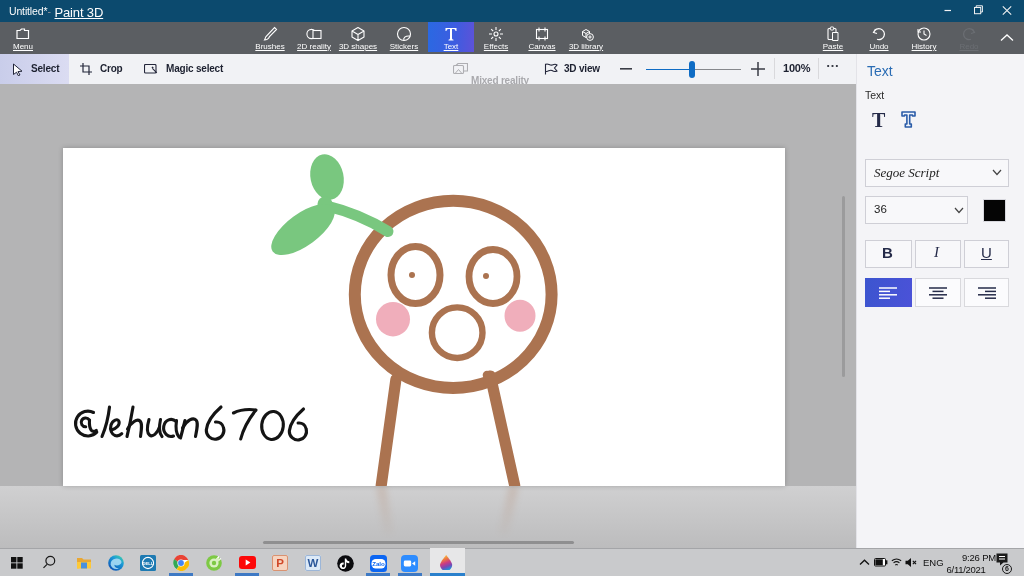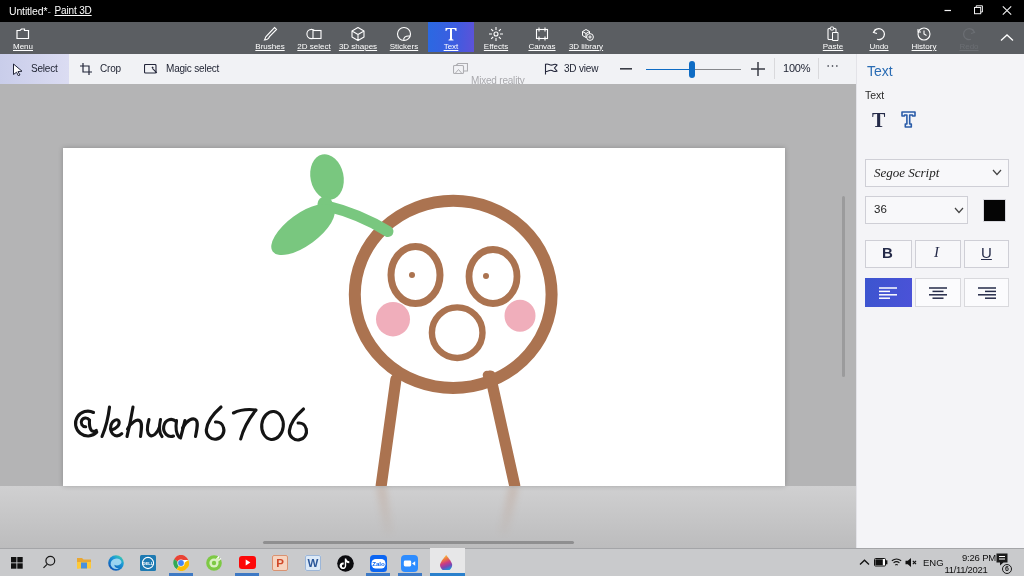--- a/index.html
+++ b/index.html
@@ -1,29 +1,29 @@
 <!DOCTYPE html>
 <html><head>
 <meta charset="utf-8">
 <style>
 html,body{margin:0;padding:0;}
 body{width:1024px;height:576px;position:relative;overflow:hidden;font-family:"Liberation Sans",sans-serif;background:#b4b4b5;}
 .abs{position:absolute;}
 
-#titlebar{left:0;top:0;width:1024px;height:22px;background:#000000;color:#fff;}
+#titlebar{left:0;top:0;width:1024px;height:22px;background:#0c4a6e;color:#fff;}
 #titlebar .t1{position:absolute;left:9px;top:5px;font-size:10.5px;letter-spacing:-0.15px;color:#fdfdfd;}
-#titlebar .t2{position:absolute;left:54.5px;top:5px;font-size:10px;letter-spacing:-0.15px;color:#fdfdfd;text-decoration:underline;}#titlebar .dash{position:absolute;left:47.5px;top:5px;font-size:10.5px;color:#94979b;}
+#titlebar .t2{position:absolute;left:54.5px;top:5px;font-size:13px;letter-spacing:-0.15px;color:#fdfdfd;text-decoration:underline;}#titlebar .dash{position:absolute;left:47.5px;top:5px;font-size:10.5px;color:#94979b;}
 
 #toolbar{left:0;top:22px;width:1024px;height:32px;background:#5b5e62;}
 .titem{position:absolute;top:0;height:33px;text-align:center;color:#fff;}
 .titem .lbl{position:absolute;left:0;right:0;top:19.5px;font-size:8px;color:#fff;white-space:nowrap;text-decoration:underline;}
 .titem svg{position:absolute;left:50%;top:4px;transform:translateX(-50%);}
 #texttab{background:linear-gradient(95deg,#2a69e2 0%,#3e5ce0 60%,#5e52d8 100%);top:0;height:30px;}
 
-#subbar{left:0;top:54px;width:856px;height:43px;background:#f1f2f5;border-bottom:1px solid #b91c1c;box-sizing:border-box;}
+#subbar{left:0;top:54px;width:856px;height:43px;background:#f1f2f5;border-bottom:1px solid #b91c1c;box-sizing:border-box;font-weight:bold;}
 .sitem{position:absolute;top:0;height:30px;font-size:10px;letter-spacing:-0.2px;color:#1d2130;}
 #selectbtn{left:0;width:69px;height:30px;background:linear-gradient(90deg,#c9cdea,#dbdcf2);}
 .sep{position:absolute;top:4px;height:21px;width:1px;background:#d9d9dc;}
 
 #canvasarea{left:0;top:84px;width:856px;height:464px;background:#b4b4b5;overflow:hidden;}
 #whitecanvas{position:absolute;left:63px;top:64px;width:722px;height:338px;background:#fff;box-shadow:0 0 5px rgba(0,0,0,0.22);}
 #reflect{position:absolute;left:0px;top:402px;width:856px;height:62px;background:linear-gradient(180deg,#d0d0d1,#bcbcbd);}
 #hscroll{position:absolute;left:263px;top:457px;width:311px;height:3px;background:#8f8f90;border-radius:2px;}
 #vscroll{position:absolute;left:842px;top:112px;width:3px;height:181px;background:#9b9b9c;border-radius:2px;}
 
@@ -61,21 +61,21 @@
     <svg width="16" height="16" viewBox="0 0 16 16">
         <path d="M12.5 1.5 l2 2 -7 7 c-0.5 2 -3 3.5 -5 3.5 0.8-1 0.6-2.2 1.5-3.5z" fill="none" stroke="#fff" stroke-width="1.1"></path>
       </svg>
     <div class="lbl">Brushes</div>
   </div>
   <div class="titem" style="left:288px;width:52px;">
     <svg width="17" height="16" viewBox="0 0 17 16">
         <circle cx="6" cy="8" r="4.6" fill="none" stroke="#fff" stroke-width="1.1"></circle>
         <rect x="7.5" y="4.5" width="8" height="8" fill="#5b5e62" stroke="#fff" stroke-width="1.1"></rect>
       </svg>
-    <div class="lbl">2D select</div>
+    <div class="lbl">2D reality</div>
   </div>
   <div class="titem" style="left:332px;width:52px;">
     <svg width="16" height="16" viewBox="0 0 16 16">
         <path d="M8 1.5 L14 5 V11 L8 14.5 L2 11 V5 Z M2 5 L8 8.5 L14 5 M8 8.5 V14.5" fill="none" stroke="#fff" stroke-width="1.1" stroke-linejoin="round"></path>
       </svg>
     <div class="lbl">3D shapes</div>
   </div>
   <div class="titem" style="left:382px;width:44px;">
     <svg width="16" height="16" viewBox="0 0 16 16">
         <circle cx="8" cy="8" r="6.5" fill="none" stroke="#fff" stroke-width="1.1"></circle>
@@ -399,20 +399,20 @@
       <path d="M1 4 A9 9 0 0 1 12 4" fill="none" stroke="#111" stroke-width="1.2"></path>
       <path d="M3 6.5 A5.5 5.5 0 0 1 10 6.5" fill="none" stroke="#111" stroke-width="1.2"></path>
       <path d="M5 9 A2.8 2.8 0 0 1 8 9" fill="none" stroke="#111" stroke-width="1.2"></path>
     </svg>
   <svg class="abs" style="left:905px;top:9px;" width="12" height="11" viewBox="0 0 13 12">
       <path d="M0.5 4 H3 L6.5 1 V11 L3 8 H0.5z" fill="#111"></path>
       <path d="M8.5 4.2 L12 7.8 M12 4.2 L8.5 7.8" stroke="#111" stroke-width="1.2"></path>
     </svg>
   <div class="abs" style="left:923px;top:9px;font-size:9.5px;color:#111;">ENG</div>
   <div class="abs" style="left:936px;top:4px;width:60px;text-align:right;font-size:9.5px;letter-spacing:-0.2px;color:#111;">9:26 PM</div>
-  <div class="abs" style="left:936px;top:16px;width:60px;text-align:center;font-size:9.5px;letter-spacing:-0.3px;color:#111;">11/11/2021</div>
+  <div class="abs" style="left:936px;top:16px;width:60px;text-align:center;font-size:9.5px;letter-spacing:-0.3px;color:#111;">6/11/2021</div>
   <svg class="abs" style="left:996px;top:5px;" width="12" height="14" viewBox="0 0 12 14">
       <path d="M0.5 0.5 h11 v9 h-4 l-3.5 3 v-3 h-3.5z" fill="#1b1b1b"></path>
       <line x1="3" y1="3.5" x2="9" y2="3.5" stroke="#fff"></line>
       <line x1="3" y1="6" x2="9" y2="6" stroke="#fff"></line>
     </svg>
   <div class="abs" style="left:1002px;top:15.5px;width:10px;height:10px;border-radius:50%;background:#c9cacc;border:1.1px solid #1b1b1b;box-sizing:border-box;font-size:7px;font-weight:bold;color:#1b1b1b;display:flex;align-items:center;justify-content:center;">6</div>
 </div>
 
 </body></html>

